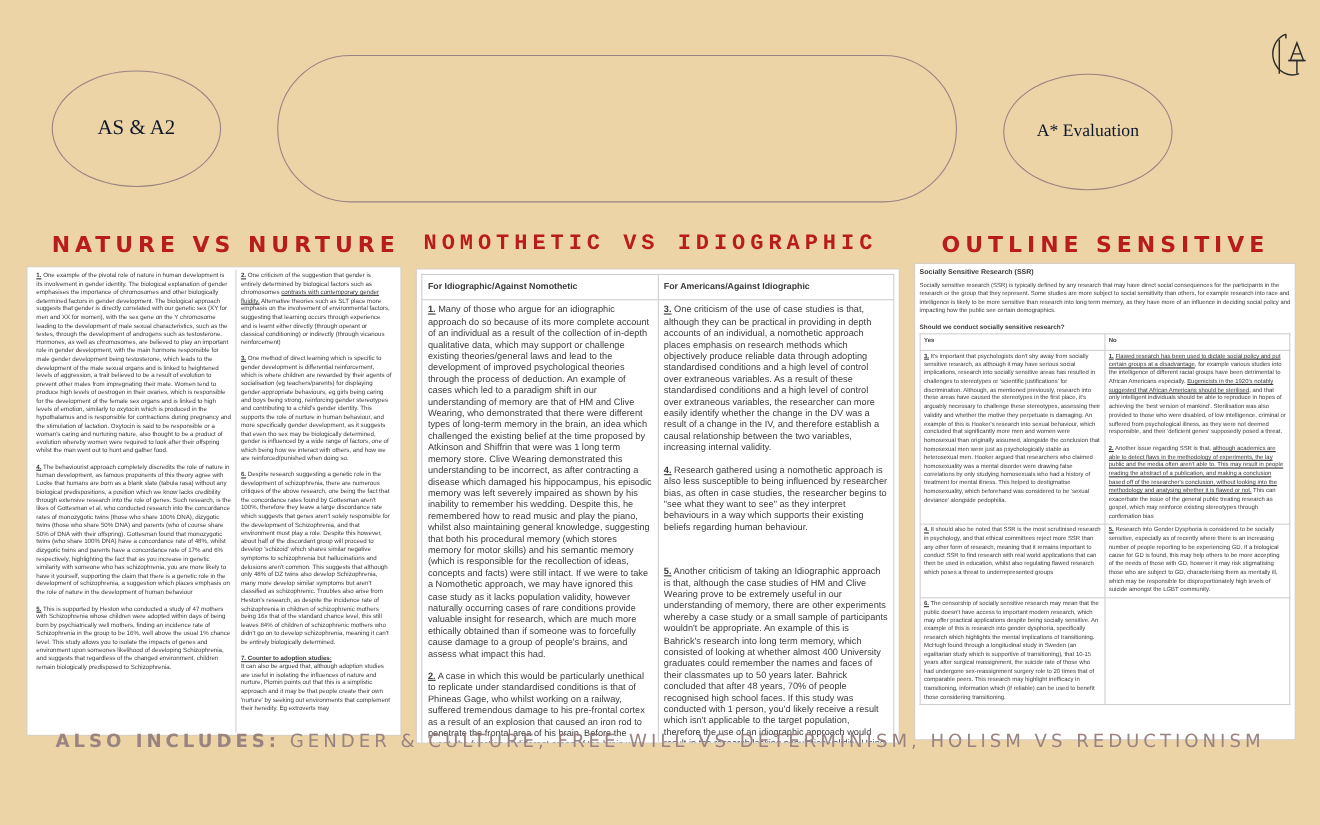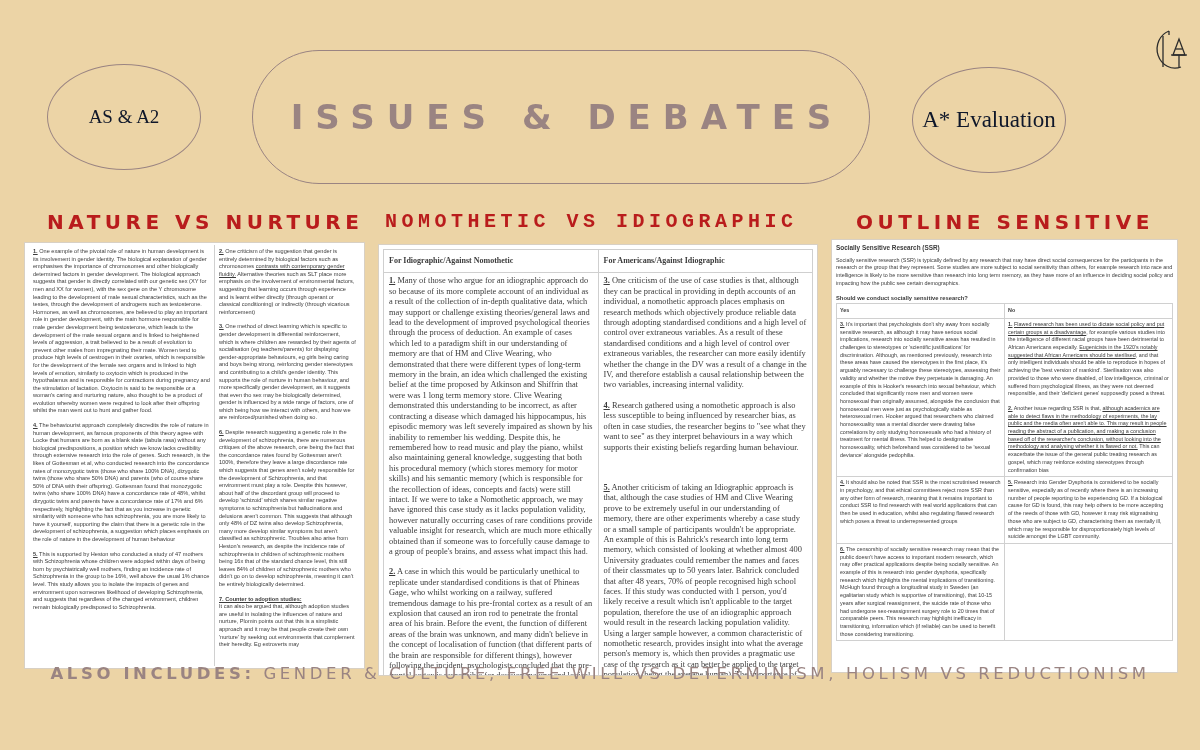--- a/index.html
+++ b/index.html
@@ -9,21 +9,21 @@
     font-family:"Liberation Sans", sans-serif;
     color:#8e7a78;
   }
   .abs { position:absolute; }
   .ellipse {
     border:1.3px solid #9a8482; border-radius:50%;
     display:flex; align-items:center; justify-content:center;
     font-family:"Liberation Serif", serif; color:#0f172a;
   }
   #ell-left { left:47px; top:64px; width:152px; height:104px; font-size:19px; }
-  #ell-right { left:912px; top:67px; width:152px; height:104px; font-size:23px;justify-content:center; }
+  #ell-right { left:912px; top:67px; width:152px; height:104px; font-size:16px;justify-content:center; }
   #pill {
     left:252px; top:50px; width:616px; height:132px;
     border:1.3px solid #9a8482; border-radius:70px;
     display:flex; flex-direction:column; align-items:center; justify-content:center;
   }
   #title {
     font-family:"DejaVu Sans", sans-serif; font-weight:bold;
     font-size:34px; letter-spacing:12px; color:#9a8482; margin-left:12px;
   }
   #subtitle {
@@ -33,21 +33,21 @@
   #logo { left:1153px; top:27px; width:38px; height:46px; }
   .sec-head {
     top:210px; font-family:"DejaVu Sans", sans-serif; font-weight:bold;
     font-size:20px; letter-spacing:4.5px; color:#b91c1c; white-space:nowrap;
   }
   .doc {
     background:#ffffff; box-shadow:0 0 0 1px #d8d0c4;
     overflow:hidden; color:#3b3b3b;
   }
   #doc1 { left:25px; top:243px; width:339px; height:425px; }
-  #doc2 { left:379px; top:245px; width:438px; height:430px;font-family:Liberation Serif, serif; }
+  #doc2 { left:379px; top:245px; width:438px; height:430px; }
   #doc3 { left:832px; top:240px; width:345px; height:432px; }
 
   
   .d1-cols { display:flex; height:100%; padding:2px 4px; box-sizing:border-box; }
   .d1-col { box-sizing:border-box; padding:3px 4px; font-size:5.6px; line-height:7.6px; }
   .d1-col p { margin:0 0 7px 0; }
   .d1-col.left { width:186px; border-right:1px solid #d0d0d0; }
   .d1-col.right { flex:1; }
 
   
@@ -81,21 +81,20 @@
   #footer .lead { font-weight:bold; }
 </style>
 </head>
 <body>
 
 <div class="abs ellipse" id="ell-left">
   <span>AS &amp; A2</span>
 </div>
 
 <div class="abs" id="pill">
-  <div id="title">ISSUES &amp; DEBATES</div>
 </div>
 
 <div class="abs ellipse" id="ell-right">
   <span>A* Evaluation</span>
 </div>
 
 <div class="abs" id="logo">
   <svg width="38" height="46" viewBox="0 0 38 46" fill="none" stroke="#2c2c2c" stroke-width="1.3">
     <path d="M16 4 L16 8 M16 4 A15 16 0 1 0 28 40"></path>
     <line x1="10" y1="9" x2="10" y2="40"></line>

